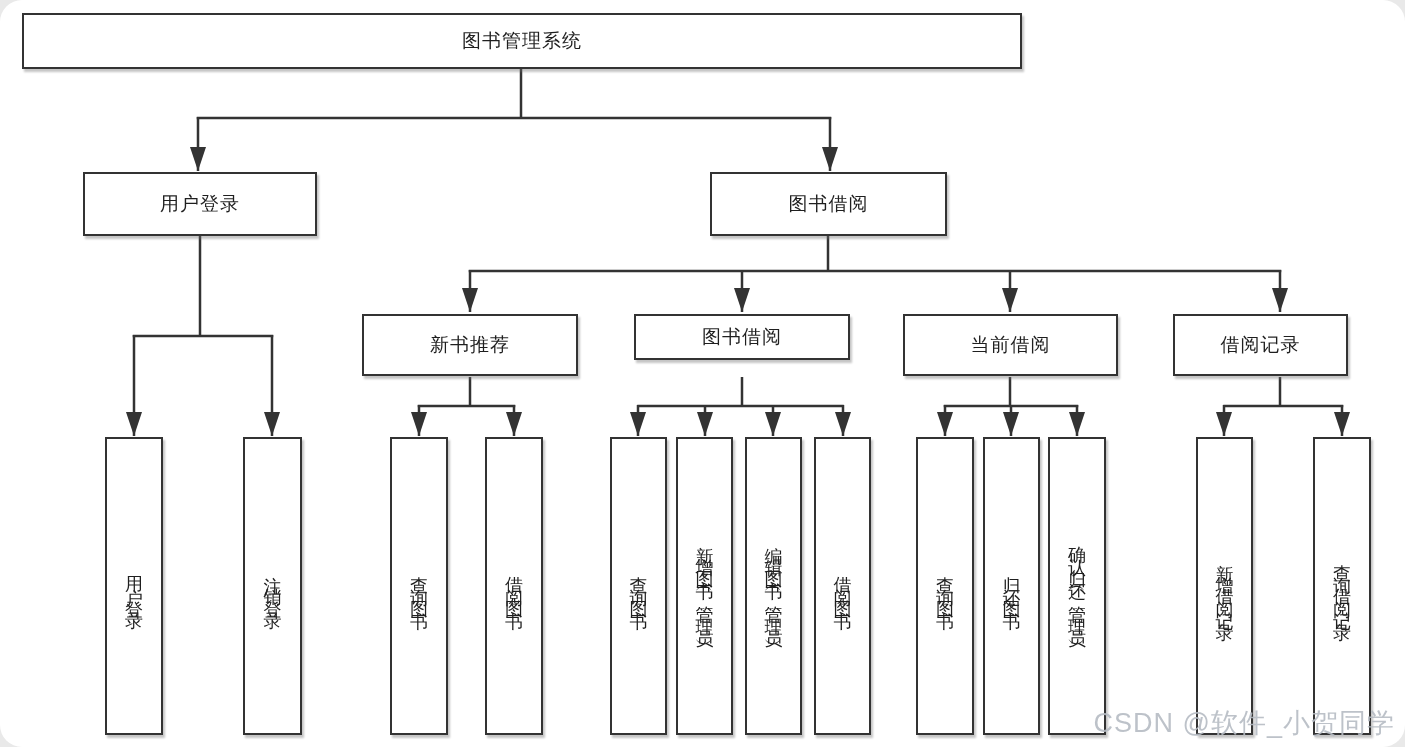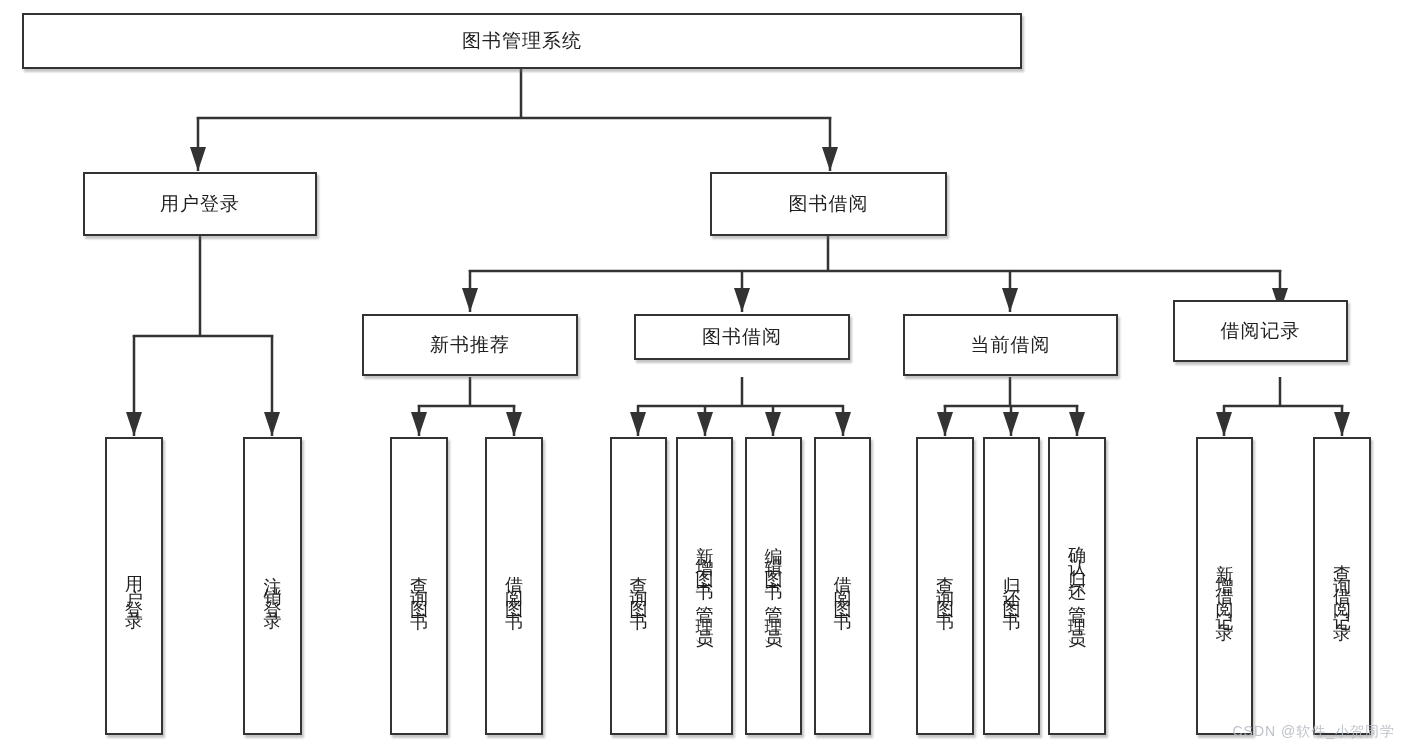--- a/index.html
+++ b/index.html
@@ -15,20 +15,21 @@
     background:#e9e9e9;
     font-family:"Liberation Sans","DejaVu Sans",sans-serif;
   }
   .canvas{
     position:relative;
     width:1405px;
     height:747px;
     background:var(--background);
     overflow:hidden;
     margin:0 auto;
+    border-radius:22px;
   }
   svg.edges{
     position:absolute;
     left:0;top:0;
     width:1405px;height:747px;
     z-index:1;
   }
   .node{
     position:absolute;
     box-sizing:border-box;
@@ -54,40 +55,40 @@
     line-height:1;
     white-space:nowrap;
   }
   
   .root-box   {left:22px;  top:13px;  width:1000px; height:56px;}
   .n-user     {left:83px;  top:172px; width:234px;  height:64px;}
   .n-bookmgmt {left:710px; top:172px; width:237px;  height:64px;}
   .n-newrec   {left:362px; top:314px; width:216px;  height:62px;}
   .n-borrow   {left:634px; top:314px; width:216px;  height:46px;}
   .n-current  {left:903px; top:314px; width:215px;  height:62px;justify-content:center;}
-  .n-records  {left:1173px;top:300px; width:175px;  height:62px;}
+  .n-records  {left:1173px;top:314px; width:175px;  height:62px;}
   .leaf{top:437px;height:298px;}
   .l1 {left:105px; width:58px;}
   .l2 {left:243px; width:59px;}
   .l3 {left:390px; width:58px;}
   .l4 {left:485px; width:58px;}
   .l5 {left:610px; width:57px;}
   .l6 {left:676px; width:57px;}
   .l7 {left:745px; width:57px;}
   .l8 {left:814px; width:57px;}
   .l9 {left:916px; width:58px;}
   .l10{left:983px; width:57px;}
   .l11{left:1048px;width:58px;}
   .l12{left:1196px;width:57px;}
   .l13{left:1313px;width:58px;}
   .watermark{
     position:absolute;
     right:10px;
     bottom:6px;
-    font-size:14px;
+    font-size:27px;
     color:var(--watermark);
     opacity:0.9;
     z-index:3;
     letter-spacing:1px;
     white-space:nowrap;
   }
   line{stroke:var(--line);stroke-width:2.5;}
 </style>
 </head>
 <body>

